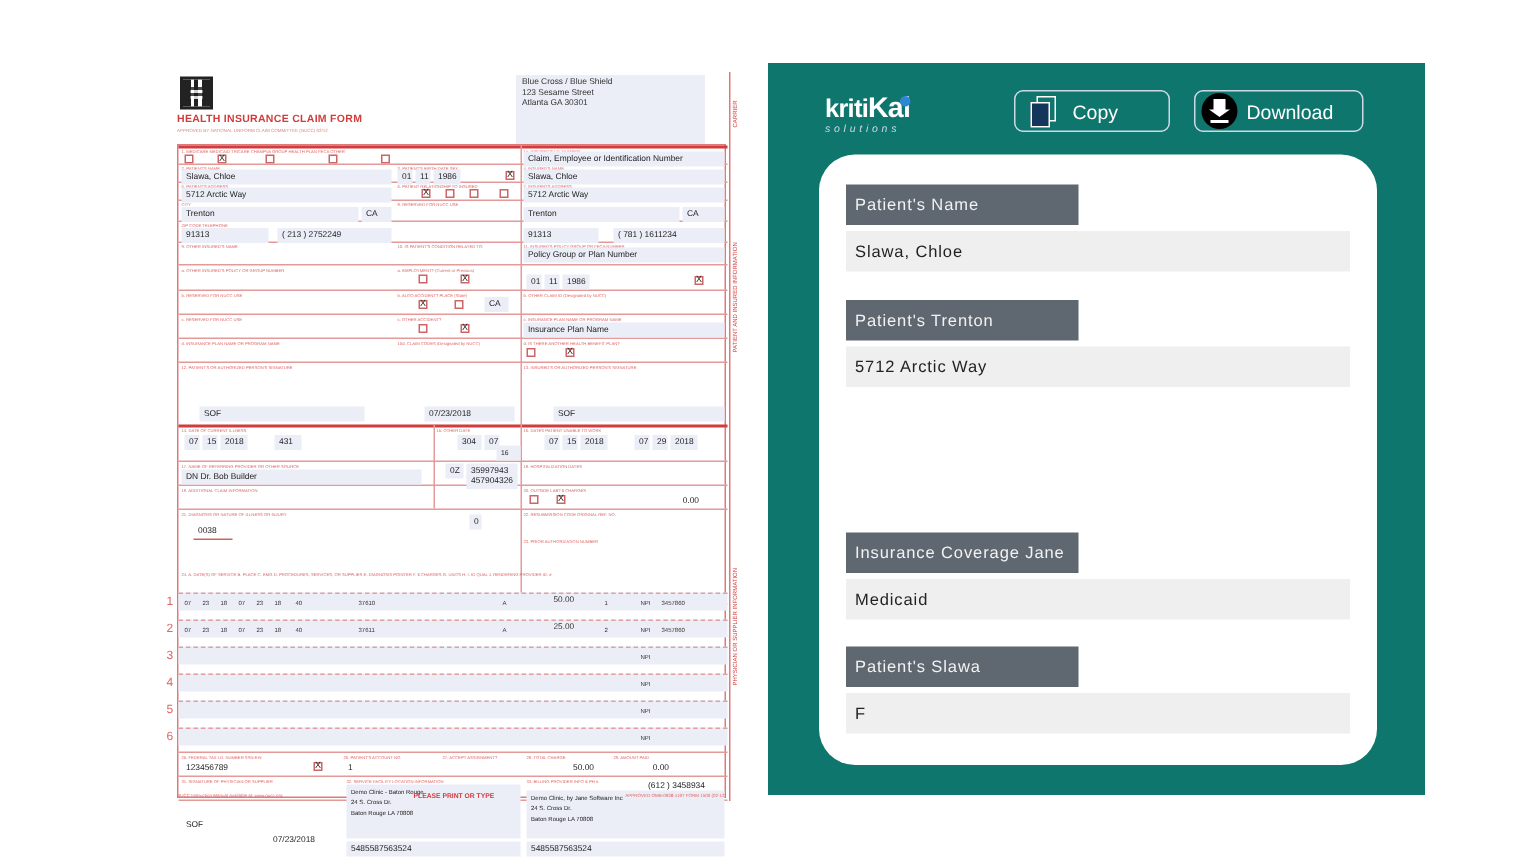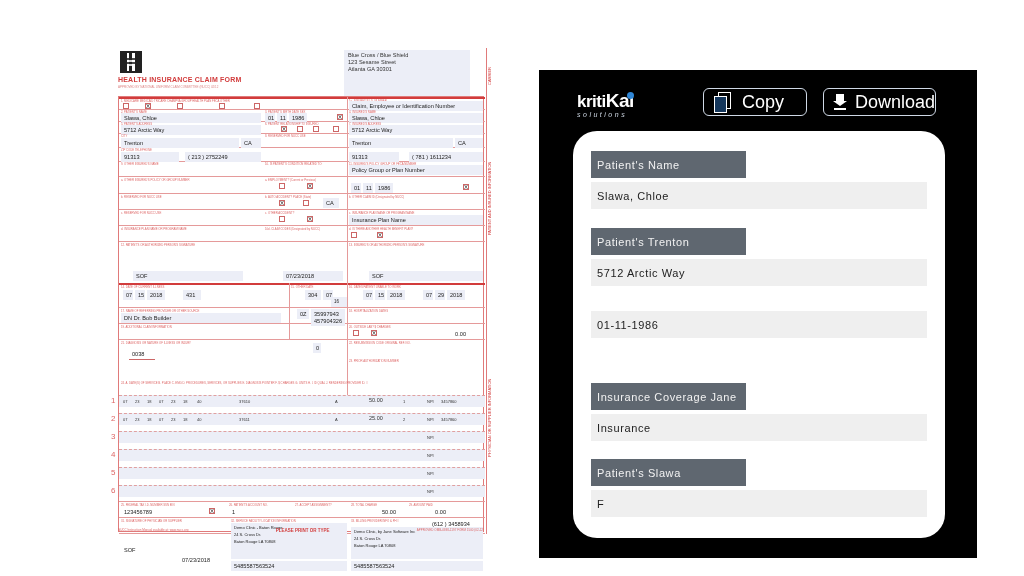--- a/index.html
+++ b/index.html
@@ -26,27 +26,27 @@
   .chk { position: absolute; width: 6px; height: 6px; border: 1px solid #c66; background: #fff; color: #222; font-size: 6px; line-height: 5px; text-align: center; }
   .rownum { position: absolute; left: -8px; font-size: 8px; color: #d66; }
   .svc-row { position: absolute; left: 0; width: 366px; height: 12px; background: #eceef7; border-top: 1px dashed #e0a0a0; }
   .svc-cell { position: absolute; font-size: 4px; color: #333; top: 3px; }
   .side-bar { position: absolute; left: 372px; top: 0; width: 10px; height: 486px; border-left: 1px solid #e07a7a; }
   .side-text { position: absolute; left: 0; width: 10px; writing-mode: vertical-rl; transform: rotate(180deg); font-size: 4px; color: #d23c3c; text-align: center; }
   .form-footer { position: absolute; left: 4px; top: 480px; width: 366px; font-size: 3px; color: #d66; display: flex; justify-content: space-between; }
   .form-footer .mid { font-size: 4.5px; font-weight: bold; color: #d23c3c; }
 
   
-  .panel { position: absolute; left: 539px; top: 42px; width: 438px; height: 488px; background: #000000; margin-top: 28px; }
+  .panel { position: absolute; left: 512px; top: 42px; width: 438px; height: 488px; background: #0f766e; }
   .logo { position: absolute; left: 38px; top: 20px; width: 100px; height: 34px; color: #fff; }
   .logo-main { font-size: 17px; font-weight: bold; letter-spacing: -0.5px; font-family: "Liberation Sans", sans-serif; }
   .logo-main .k { font-size: 19px; }
   .logo-dot { position: absolute; left: 50px; top: 2px; width: 7px; height: 7px; border-radius: 50%; background: #2f86d6; }
   .logo-sub { font-size: 7px; letter-spacing: 2.5px; margin-top: -1px; font-style: italic; color: #cfd8e4; }
-  .btn { position: absolute; top: 18px; height: 28px; border: 1.5px solid #cfd9e6; border-radius: 6px; color: #fff; display: flex; align-items: center; font-size: 18px; background: transparent; cursor: pointer; }
+  .btn { position: absolute; top: 18px; height: 28px; border: 1.5px solid #cfd9e6; border-radius: 6px; color: #fff; display: flex; align-items: center; font-size: 13px; background: transparent; cursor: pointer; }
   .btn-copy { left: 164px; width: 104px; padding-left: 10px; gap: 12px; }
   .btn-download { left: 284px; width: 113px; padding-left: 4px; gap: 6px; }
   .copy-icon { position: relative; width: 16px; height: 20px; }
   .copy-icon::before { content: ""; position: absolute; left: 4px; top: 0; width: 11px; height: 15px; border: 1.5px solid #fff; }
   .copy-icon::after { content: ""; position: absolute; left: 0; top: 4px; width: 11px; height: 15px; border: 1.5px solid #fff; background: #14365b; }
   .dl-icon { width: 24px; height: 24px; border-radius: 50%; background: #000; position: relative; }
   .dl-icon .arrow { position: absolute; left: 8px; top: 4px; width: 8px; height: 8px; background: #fff; }
   .dl-icon .tri { position: absolute; left: 5px; top: 11px; width: 0; height: 0; border-left: 7px solid transparent; border-right: 7px solid transparent; border-top: 5px solid #fff; }
   .dl-icon .base { position: absolute; left: 6px; top: 18px; width: 12px; height: 2px; background: #fff; }
 
@@ -330,24 +330,23 @@
   <div class="card">
     <div class="field" style="top:20px">
       <div class="field-label">Patient's Name</div>
       <div class="field-value">Slawa, Chloe</div>
     </div>
     <div class="field" style="top:97px">
       <div class="field-label">Patient's Trenton</div>
       <div class="field-value">5712 Arctic Way</div>
     </div>
     <div class="field" style="top:176px">
-      <div class="field-value">01-11-1986</div>
     </div>
     <div class="field" style="top:252px">
       <div class="field-label">Insurance Coverage Jane</div>
-      <div class="field-value">Insurance</div>
+      <div class="field-value">Medicaid</div>
     </div>
     <div class="field" style="top:328px">
       <div class="field-label">Patient's Slawa</div>
       <div class="field-value">F</div>
     </div>
   </div>
 </div>
 
 </body></html>

